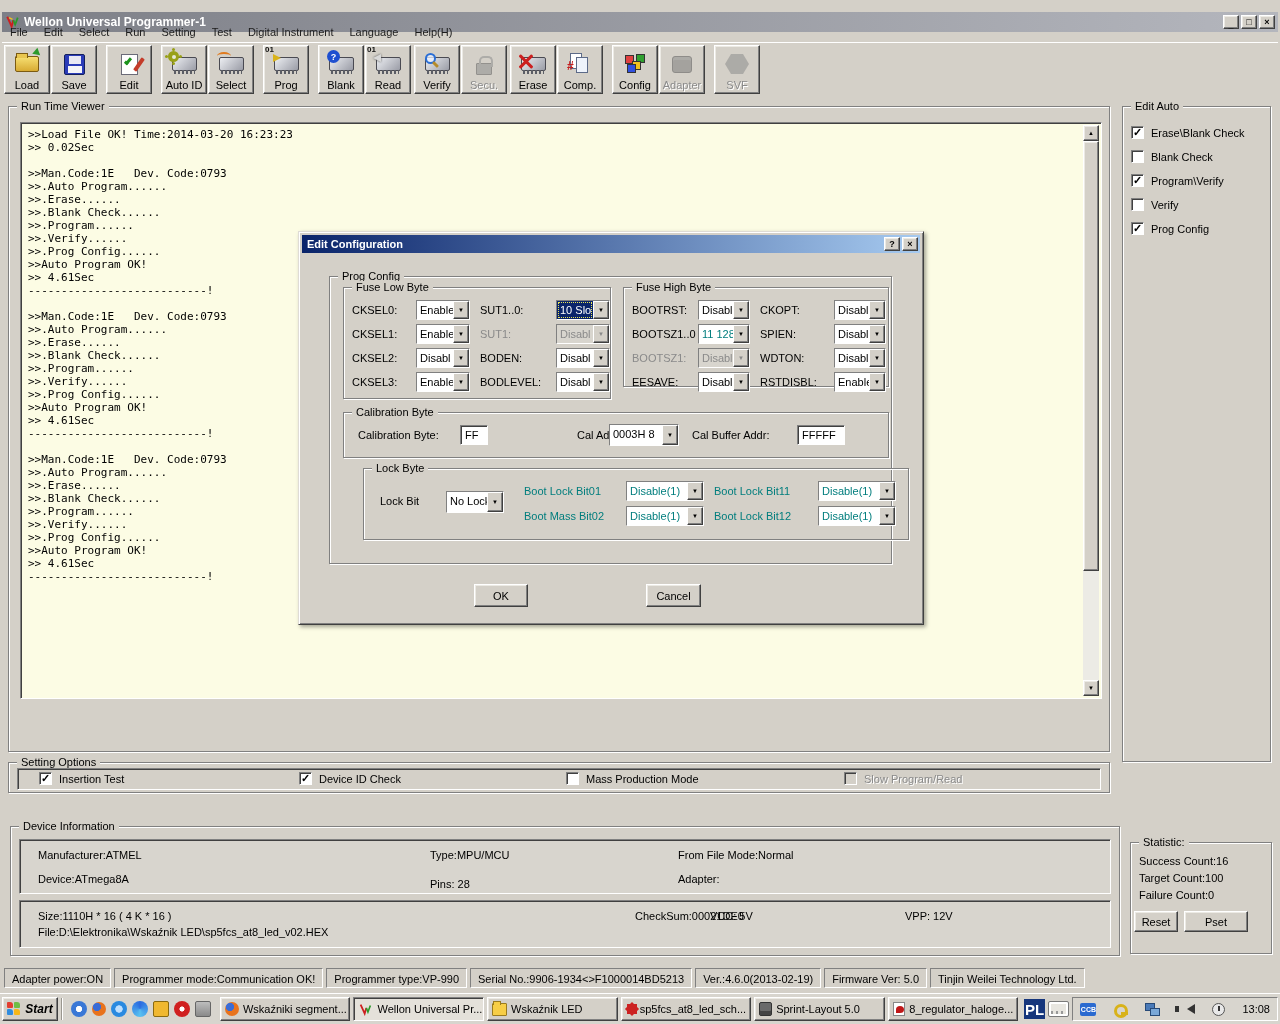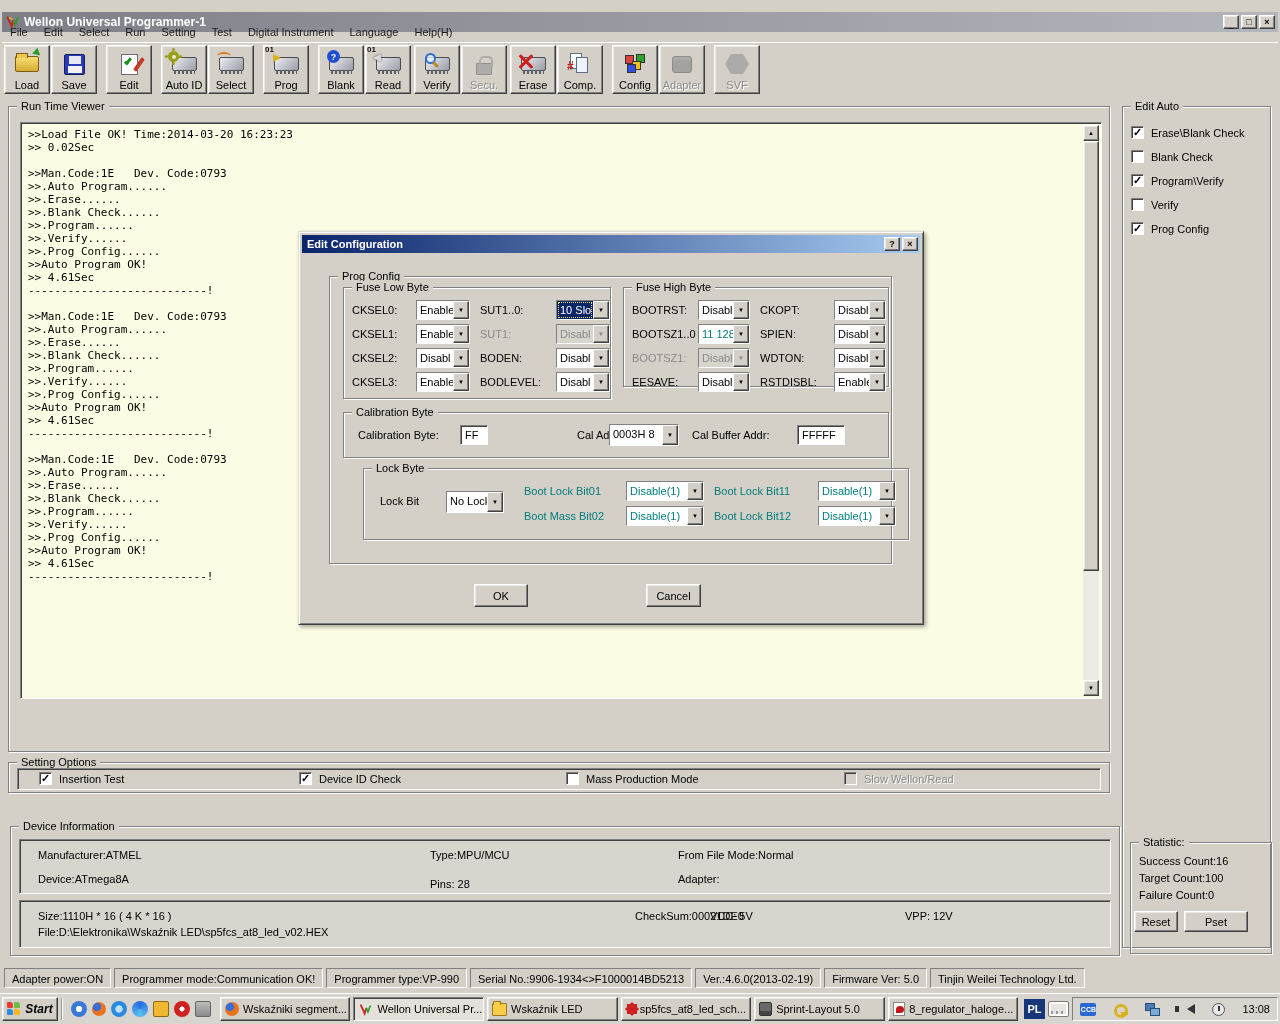--- a/index.html
+++ b/index.html
@@ -123,21 +123,21 @@
   .fold:before { content:""; position:absolute; top:-3px; left:0; width:6px; height:3px; background:#F7CE46; border:1px solid #9a7b1e; border-bottom:none; }
   .ffx { border-radius:50%; background:radial-gradient(circle at 35% 35%, #3a6cd6 0 30%, #e8731d 35% 75%, #b44a0e 100%); width:14px; height:14px; }
   .star8 { position:relative; width:12px; height:12px; }
   .star8:before,.star8:after { content:""; position:absolute; left:1px; top:1px; width:10px; height:10px; background:#cc2222; }
   .star8:after { transform:rotate(45deg); }
   .pdfic { width:13px; height:14px; background:#fff; border:1px solid #888; position:relative; }
   .pdfic:before { content:""; position:absolute; left:2px; top:3px; width:8px; height:7px; background:#c01818; border-radius:50% 50% 50% 0; }
   .sprint { width:13px; height:14px; background:#6a6a6a; border:1px solid #333; border-radius:2px; box-shadow:inset 0 -4px 0 #444; }
   .minilogo { width:15px; height:14px; position:relative; }
   .tray { border:1px solid; border-color:#808080 #FFFFFF #FFFFFF #808080; height:24px; display:flex; align-items:center; padding:0 7px; gap:17px; }
-  .plbox { width:21px; height:20px; background:#16367C; color:#fff; font-weight:bold; font-size:11px; display:flex; align-items:center; justify-content:center; }
+  .plbox { width:21px; height:20px; background:#16367C; color:#fff; font-weight:bold; font-size:15px; display:flex; align-items:center; justify-content:center; }
   .kbd { width:22px; height:16px; background:#e8e6e0; border:1px solid #7a7a7a; border-radius:2px; box-shadow:inset 0 0 0 2px #fff; background-image:repeating-linear-gradient(90deg,#999 0 2px,transparent 2px 5px); background-size:18px 3px; background-position:2px 9px; background-repeat:no-repeat; }
   .keyic { position:relative; width:15px; height:15px; }
   .keyic:before { content:""; position:absolute; left:1px; top:2px; width:8px; height:8px; border:3px solid #d8b21a; border-radius:50%; }
   .keyic:after { content:""; position:absolute; right:0; bottom:2px; width:7px; height:3px; background:#d8b21a; }
   .netic { position:relative; width:15px; height:13px; }
   .netic:before,.netic:after { content:""; position:absolute; width:8px; height:6px; background:#4a7ab8; border:1px solid #274a78; }
   .netic:before { left:0; top:0; } .netic:after { right:0; bottom:0; background:#7aa8d8; }
   .spkic { width:0; height:0; border-top:5px solid transparent; border-bottom:5px solid transparent; border-right:8px solid #333; position:relative; }
   .spkic:before { content:""; position:absolute; left:-12px; top:-3px; width:4px; height:6px; background:#333; }
   .clkic { width:13px; height:13px; border-radius:50%; background:#e8e8e8; border:1px solid #555; position:relative; }
@@ -336,21 +336,21 @@
       <div class="sarrow btn out" style="top:0;">
           <span>▲</span>
         </div>
       <div class="sthumb out"></div>
       <div class="sarrow btn out" style="bottom:0;">
           <span>▼</span>
         </div>
     </div>
   </div>
 
-  <div class="grp" style="left:1122px;top:106px;width:149px;height:842px;">
+  <div class="grp" style="left:1122px;top:106px;width:149px;height:656px;">
     <span class="grp-label">Edit Auto</span>
     <div class="cbrow" style="position:absolute;left:8px;top:19px;">
       <span class="cbox">✓</span>
       <span class="cblabel">Erase\Blank Check</span>
     </div>
     <div class="cbrow" style="position:absolute;left:8px;top:43px;">
       <span class="cbox"></span>
       <span class="cblabel">Blank Check</span>
     </div>
     <div class="cbrow" style="position:absolute;left:8px;top:67px;">
@@ -377,21 +377,21 @@
     <div class="cbrow" style="position:absolute;left:290px;top:9px;">
       <span class="cbox">✓</span>
       <span class="cblabel">Device ID Check</span>
     </div>
     <div class="cbrow" style="position:absolute;left:557px;top:9px;">
       <span class="cbox"></span>
       <span class="cblabel">Mass Production Mode</span>
     </div>
     <div class="cbrow disabled" style="position:absolute;left:835px;top:9px;">
       <span class="cbox"></span>
-      <span class="cblabel">Slow Wellon/Read</span>
+      <span class="cblabel">Slow Program/Read</span>
     </div>
   </div>
 
   <div class="grp" style="left:10px;top:826px;width:1110px;height:130px;">
     <span class="grp-label">Device Information</span>
     <div class="in" style="position:absolute;left:8px;top:12px;width:1092px;height:55px;background:#D8D5CE;">
       <span class="dlbl" style="left:18px;top:9px;">Manufacturer:ATMEL</span>
       <span class="dlbl" style="left:410px;top:9px;">Type:MPU/MCU</span>
       <span class="dlbl" style="left:658px;top:9px;">From File Mode:Normal</span>
       <span class="dlbl" style="left:18px;top:33px;">Device:ATmega8A</span>

